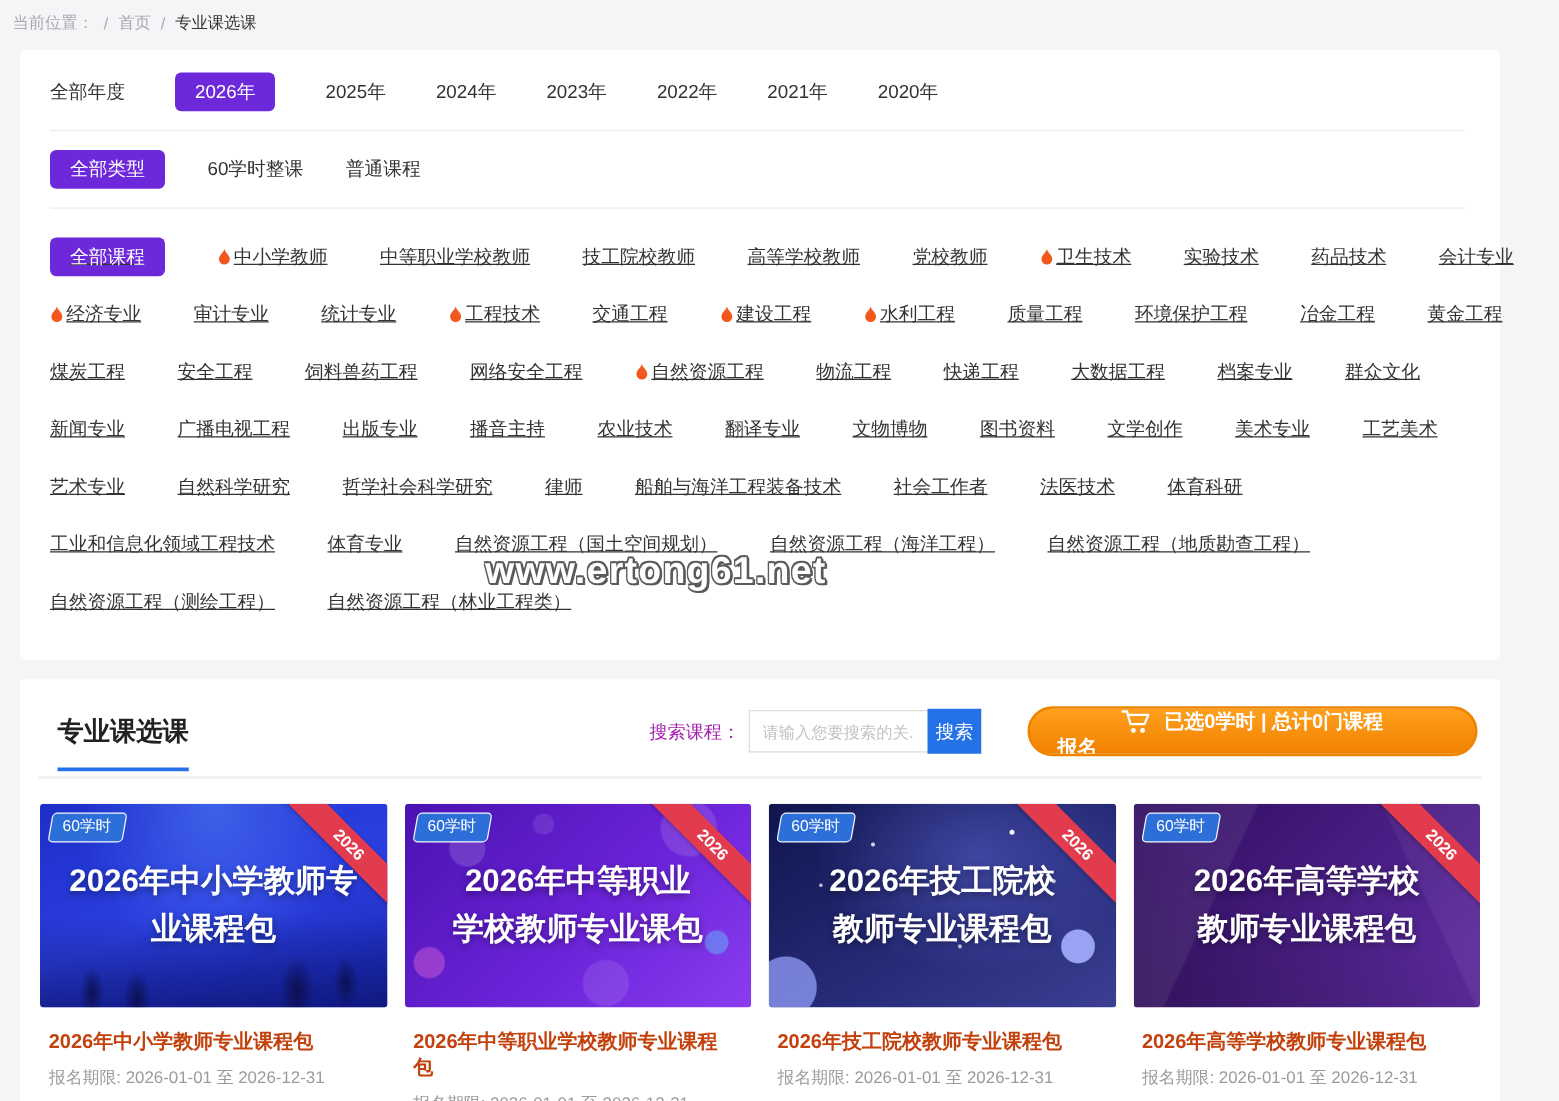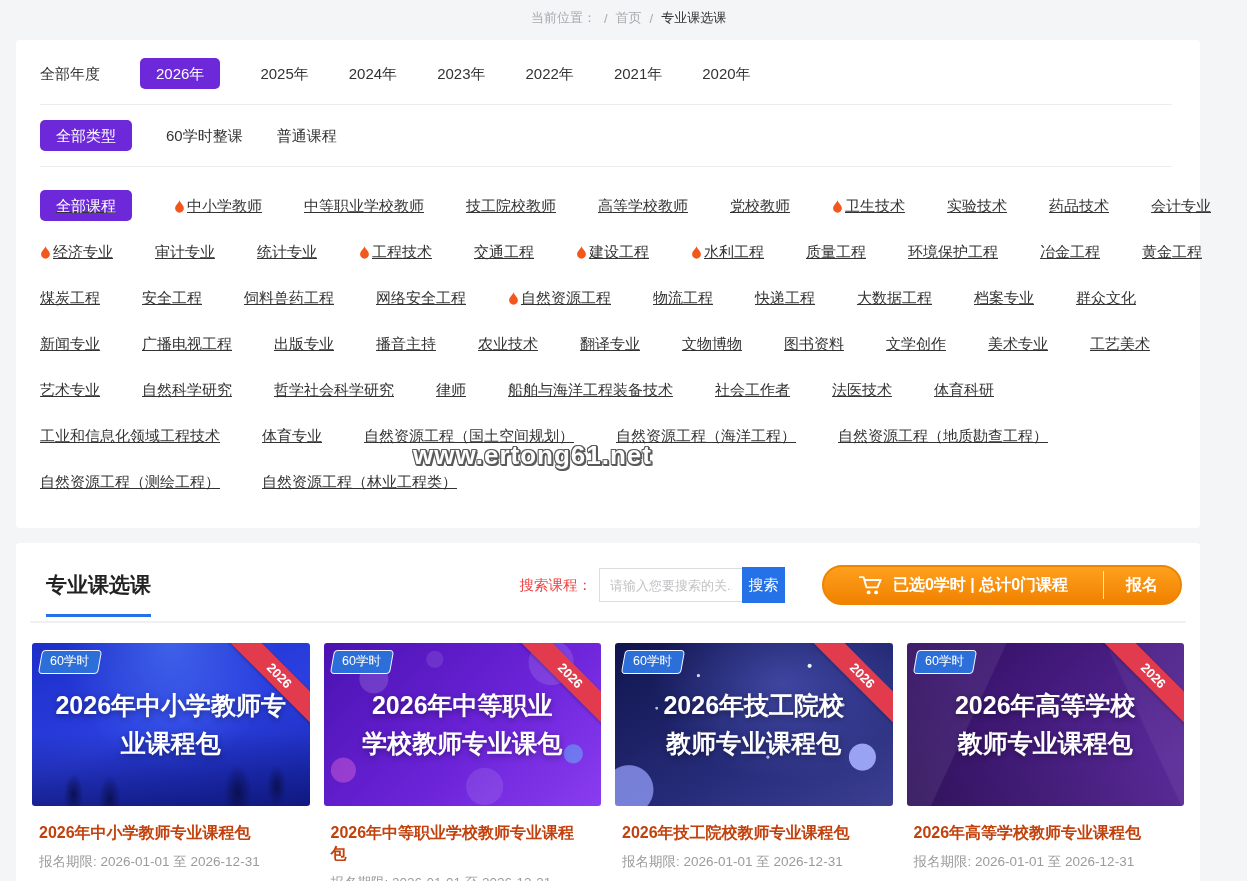--- a/index.html
+++ b/index.html
@@ -4,47 +4,47 @@
 <style>
   * { box-sizing: border-box; }
   html,body { margin:0; padding:0; }
   body {
     width:1247px; height:881px; overflow:hidden; position:relative;
     background:#f4f5f7;
     font-family:"Liberation Sans","DejaVu Sans",sans-serif;
     color:#333;
   }
   
-  .breadcrumb { padding:9px 0 0 10px; font-size:13px; color:#aaab ; color:#aaaaae; display:flex; gap:8px; align-items:center;justify-content:center; }
+  .breadcrumb { padding:9px 0 0 10px; font-size:13px; color:#aaab ; color:#aaaaae; display:flex; gap:8px; align-items:center; }
   .breadcrumb .home { color:#aaaaae; cursor:pointer; }
   .breadcrumb .current { color:#333; }
   
   .panel { background:#fff; border-radius:4px; margin:0 47px 0 16px; }
   .filter-panel { margin-top:13px; padding:18px 28px 24px 24px; }
   .frow { display:flex; align-items:center; flex-wrap:nowrap; gap:34px; }
   .frow.years { gap:40px; }
   .opt { font-size:15px; color:#333; padding:6px 0; cursor:pointer; white-space:nowrap; line-height:19px; }
   .opt.active { background:#6d28d9; color:#fff; padding:6px 16px; border-radius:5px; }
   .fdivider { height:1px; background:#ededee; margin:15px 0; }
   .cat-rows { margin-top:2px;text-decoration:underline; }
   .cat-row { display:flex; align-items:center; gap:42px; min-height:46px; }
   .flame { margin-right:2px; vertical-align:-2px; }
   
   .main-panel { margin-top:15px; padding:16px 14px 40px; }
   .section-head { display:flex; align-items:center; padding:6px 4px 0 16px; border-bottom:2px solid #eef0f3; }
   .section-title { font-size:21px; font-weight:bold; color:#222; position:relative; padding-bottom:16px; }
   .section-title::after { content:""; position:absolute; left:0; bottom:-2px; width:100%; height:3px; background:#2471e8; }
   .search-group { margin-left:auto; display:flex; align-items:center; padding-bottom:16px; }
-  .search-label { font-size:14.5px; color:#ef4444; margin-right:7px; }
+  .search-label { font-size:14.5px; color:#a21caf; margin-right:7px; }
   .search-input { width:143px; height:34px; border:1px solid #dcdcdc; border-right:none; padding:0 10px; font-size:13px; color:#333; outline:none; }
   .search-input::placeholder { color:#c3c3c6; }
   .search-btn { height:36px; width:43px; background:#2471e8; color:#fff; border:none; font-size:15px; cursor:pointer; }
-  .cart-pill { margin-left:37px; margin-bottom:16px; display:flex; align-items:center; width:360px; height:40px;
+  .cart-pill { margin-left:37px; margin-bottom:16px; display:flex; width:360px; height:40px;
     background:linear-gradient(180deg,#ffa01e 0%,#f08200 100%); border:2px solid #ee8500; border-radius:22px;
-    color:#fff; font-weight:bold; overflow:hidden; cursor:pointer; }
+    color:#fff; font-weight:bold; overflow:hidden; cursor:pointer;flex-direction:column; }
   .cart-main { flex:1; display:flex; align-items:center; justify-content:center; gap:10px; font-size:16px; }
   .cart-divider { width:1px; height:28px; background:rgba(255,255,255,.75); }
   .cart-action { width:76px; text-align:center; font-size:16px; }
   
   .cards { display:grid; grid-template-columns:repeat(4,1fr); gap:14px; margin-top:20px; padding:0 2px; }
   .card { background:#fff; }
   .thumb { position:relative; height:163px; overflow:hidden; border-radius:3px; display:flex; flex-direction:column; justify-content:center; }
   .thumb-title { text-align:center; color:#fff; font-weight:bold; font-size:25px; line-height:1.5; text-shadow:0 2px 6px rgba(0,0,0,.4); position:relative; z-index:2; }
   .badge { position:absolute; top:7px; left:8px; z-index:3; background:#2d6fd9; border:1px solid rgba(255,255,255,.95);
     color:#fff; font-size:12.5px; padding:2px 10px 3px 9px; border-radius:4px; transform:skewX(-10deg); }
@@ -80,22 +80,22 @@
     linear-gradient(150deg,#10154e 0%,#272c7a 60%,#3c3f92 100%); }
   .theme-purple-geo { background:
     linear-gradient(115deg, rgba(255,255,255,.07) 0 28%, transparent 28.5%),
     linear-gradient(245deg, rgba(255,255,255,.05) 0 22%, transparent 22.5%),
     linear-gradient(20deg, rgba(0,0,0,.25), transparent 55%),
     linear-gradient(135deg,#2f0c5e 0%,#4a1f86 55%,#5f2da0 100%); }
   .card-body { padding:17px 12px 12px 7px; }
   .card-title { font-size:16px; font-weight:bold; color:#c2410c; margin:0 0 9px; }
   .card-period { font-size:13.5px; color:#9b9b9b; margin:0 0 11px; }
   
-  .watermark { position:absolute; left:388px; top:440px; z-index:6; font-size:26px; font-weight:bold; letter-spacing:1px; color:#fff;
-    text-shadow:2px 2px 0 #5a5a5a,-1px -1px 0 #5a5a5a,1px -1px 0 #5a5a5a,-1px 1px 0 #5a5a5a,2px 0 0 #5a5a5a,0 2px 0 #5a5a5a; pointer-events:none;margin-left:25px; }
+  .watermark { position:absolute; left:388px; top:440px; z-index:6; font-size:30px; font-weight:bold; letter-spacing:1px; color:#fff;
+    text-shadow:2px 2px 0 #5a5a5a,-1px -1px 0 #5a5a5a,1px -1px 0 #5a5a5a,-1px 1px 0 #5a5a5a,2px 0 0 #5a5a5a,0 2px 0 #5a5a5a; pointer-events:none; }
 </style>
 </head>
 <body>
 
 <div class="breadcrumb">
   <span>当前位置：</span>
   <span>/</span>
   <span class="home">首页</span>
   <span>/</span>
   <span class="current">专业课选课</span>

